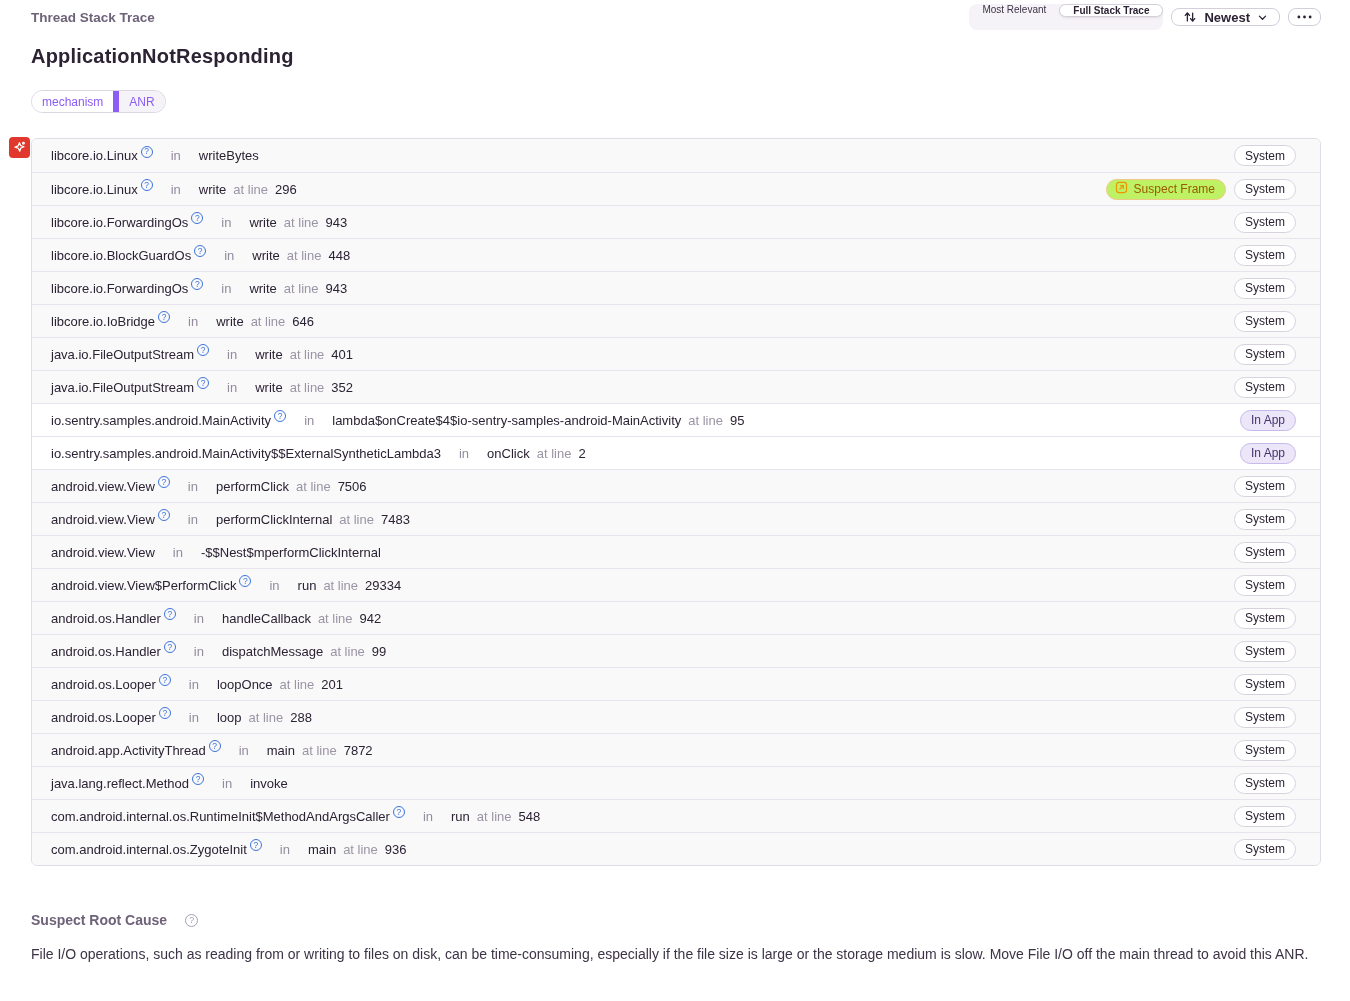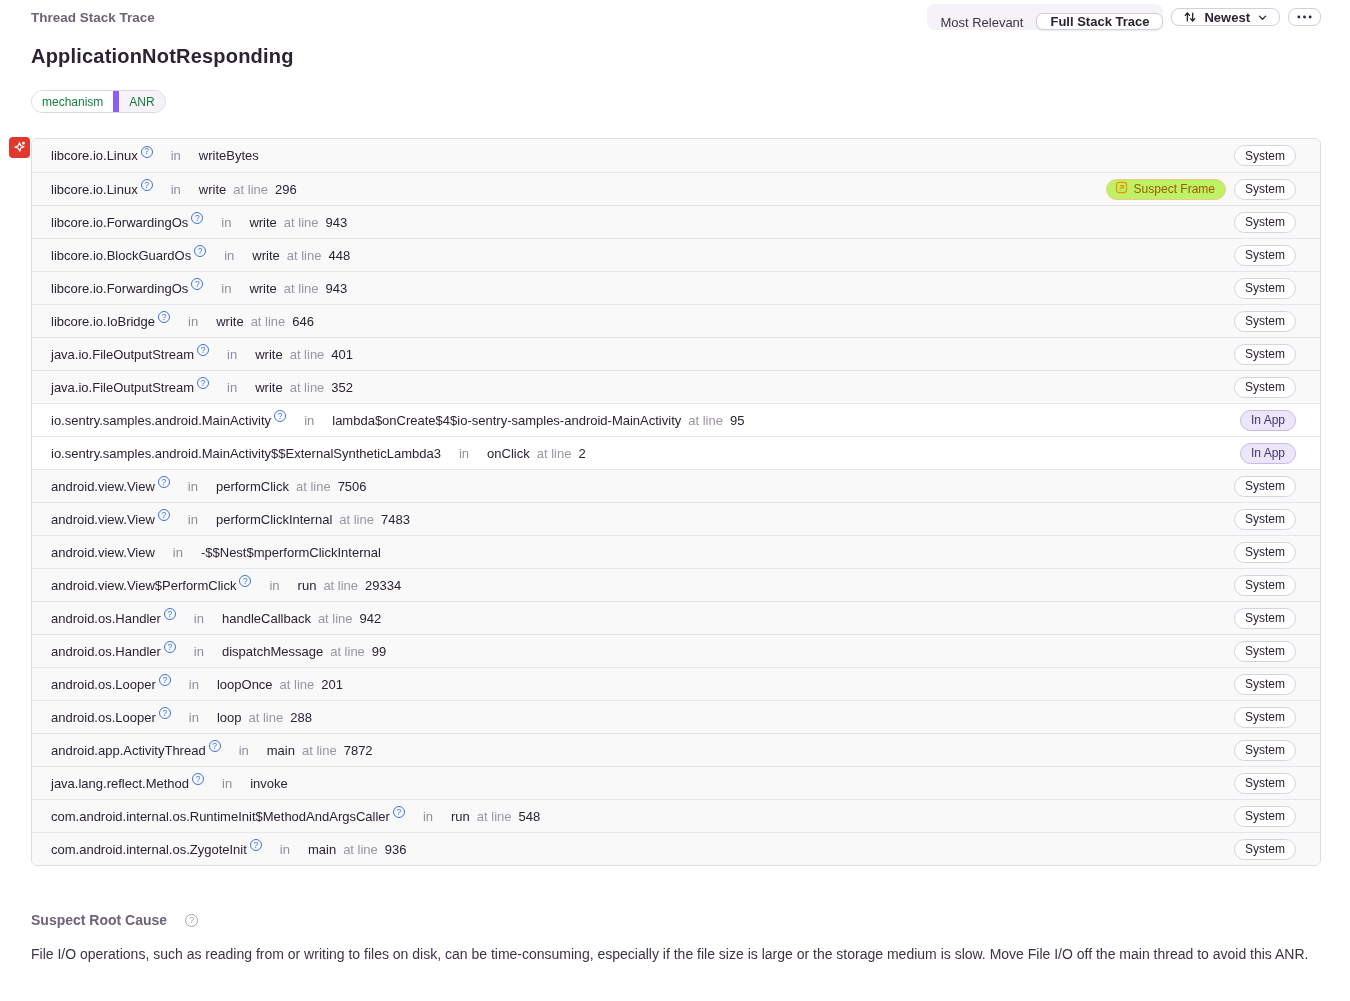--- a/index.html
+++ b/index.html
@@ -19,25 +19,25 @@
     height: 26px;
   }
   .section-title {
     font-size: 13.5px;
     font-weight: 700;
     color: #6e6279;
   }
   .controls { display: flex; gap: 8px; align-items: center; }
   .segmented {
     display: flex;
-    align-items: flex-end;
+    align-items: flex-start;
     background: #f5f3f7;
     border-radius: 8px;
     height: 26px;
-    font-size: 13px;
+    font-size: 10px;
   }
   .seg-option {
     display: flex; align-items: center;
     padding: 0 13px;
     color: #3d3346;
     cursor: pointer;
     border-radius: 8px;
   }
   .seg-option.selected {
     background: #ffffff;
@@ -78,21 +78,21 @@
   }
   .tags-row { margin-top: 22px; }
   .tag-pill {
     display: inline-flex;
     align-items: stretch;
     border: 1px solid #dcd6e2;
     border-radius: 12px;
     overflow: hidden;
     height: 23px;
     font-size: 12px;
-    color: #15803d;
+    color: #8b5cf6;
     cursor: pointer;
   }
   .tag-key { display: flex; align-items: center; padding: 0 10px; background: #fff; }
   .tag-value {
     display: flex; align-items: center; padding: 0 10px;
     background: #f5f3f7;
     border-left: 6px solid #8b5cf6;
   }
 
   

